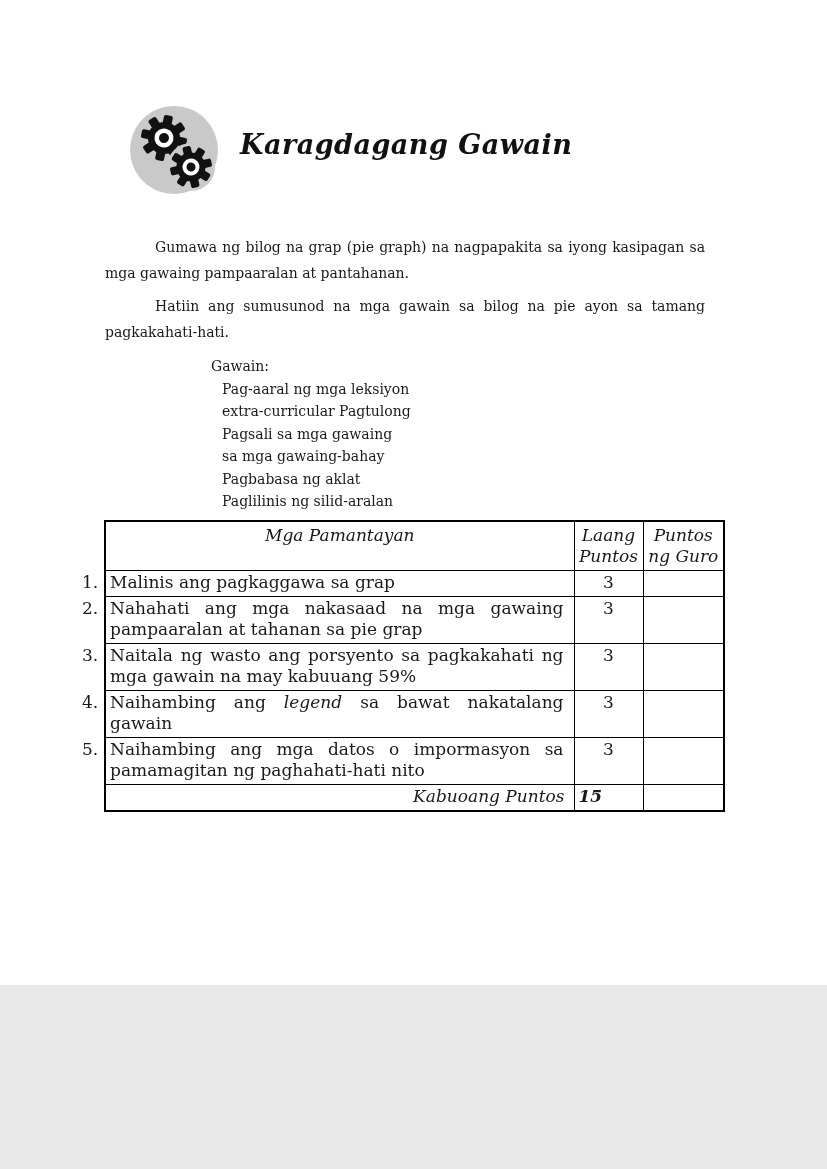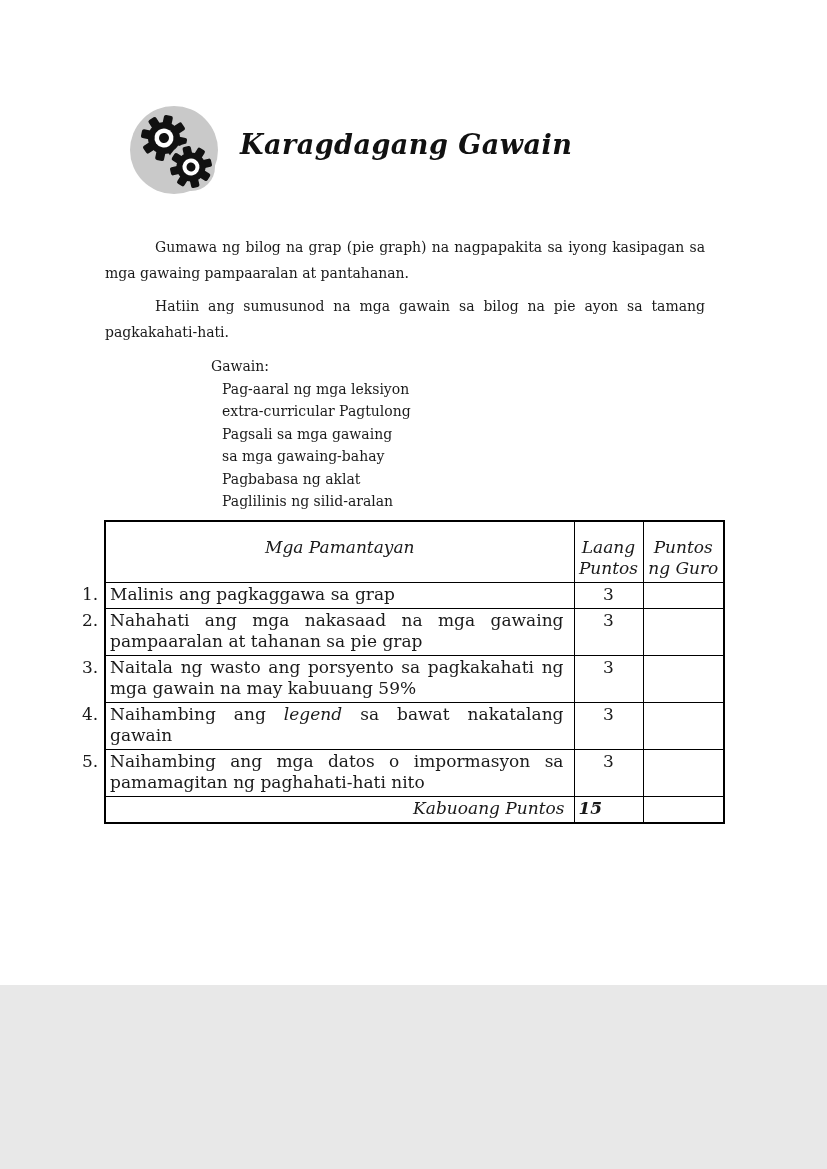--- a/index.html
+++ b/index.html
@@ -43,21 +43,21 @@
   .rubric td,.rubric th{
     border:1px solid #000;
     vertical-align:top;
     padding:1px 4px 3px 4px;
     font-weight:normal;
   }
   .rubric{border:2px solid #000;}
   .col-criteria{width:469px;}
   .col-points{width:69px;}
   .col-teacher{width:81px;}
-  th.hdr{font-style:italic;text-align:center;padding-top:15px;}
+  th.hdr{font-style:italic;text-align:center;padding-top:3px;}
   td.crit{
     text-align:justify;
     padding-right:10px;
     text-indent:-28px;
   }
   td.crit .num{display:inline-block;width:28px;text-indent:0;}
   td.crit .ital{font-style:italic;}
   td.pts{text-align:center;}
   td.total-label{font-style:italic;text-align:right;padding-right:9px;}
   td.total-pts{font-style:italic;text-align:left;font-weight:bold;}

